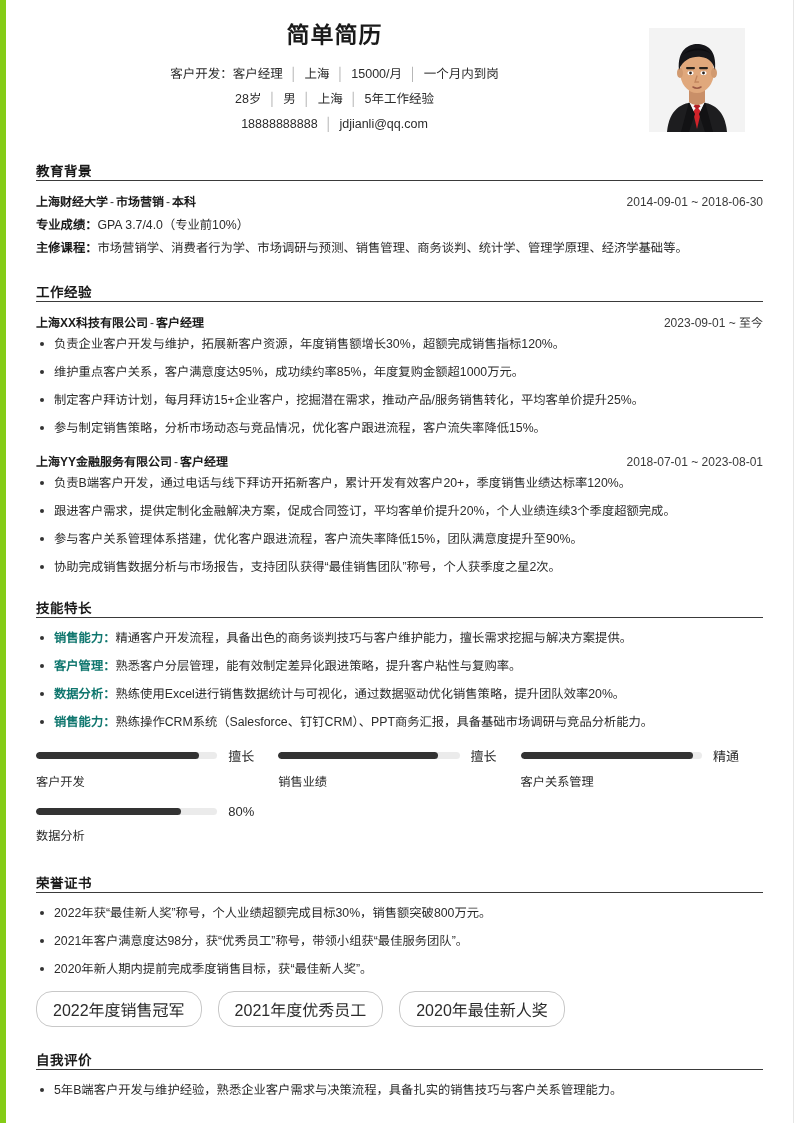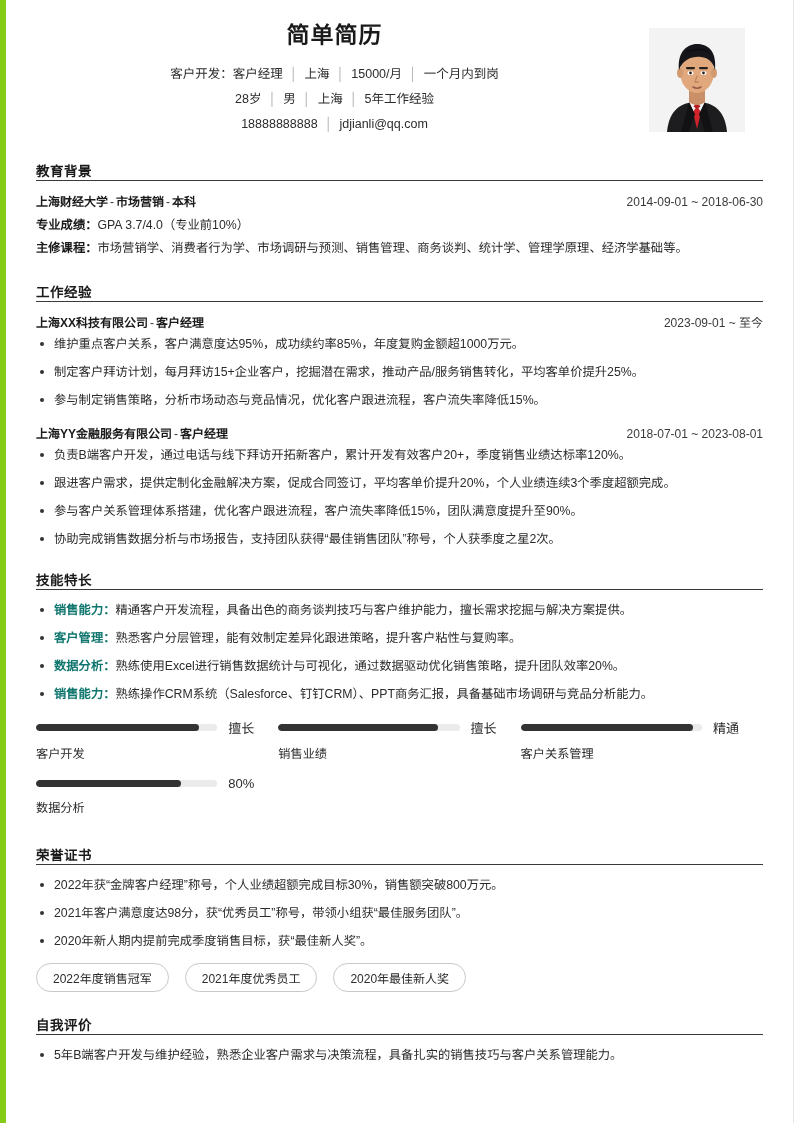--- a/index.html
+++ b/index.html
@@ -181,21 +181,21 @@
   
   .tags {
     display: flex;
     flex-wrap: wrap;
     margin-top: 12px;
   }
   .tag {
     border: 1px solid #c8c8c8;
     border-radius: 16px;
     padding: 5px 16px;
-    font-size: 12px;
+    font-size: 16px;
     color: #2b2b2b;
     margin-right: 16px;
     margin-bottom: 8px;
     background: #ffffff;
     white-space: nowrap;
   }
 </style>
 </head>
 <body>
 
@@ -273,20 +273,21 @@
 
     <div class="section">
       <div class="section-title" style="border-bottom-color: rgb(58, 58, 58);">工作经验</div>
 
       <div class="entry" style="margin-bottom:14px;">
         <div class="entry-head">
           <div class="entry-left"><span class="entry-org">上海XX科技有限公司</span><span class="entry-dash">-</span><span class="entry-role">客户经理</span></div>
           <div class="entry-date">2023-09-01 ~ 至今</div>
         </div>
         <ul class="bullets">
+          <li>负责企业客户开发与维护，拓展新客户资源，年度销售额增长30%，超额完成销售指标120%。</li>
           <li>维护重点客户关系，客户满意度达95%，成功续约率85%，年度复购金额超1000万元。</li>
           <li>制定客户拜访计划，每月拜访15+企业客户，挖掘潜在需求，推动产品/服务销售转化，平均客单价提升25%。</li>
           <li>参与制定销售策略，分析市场动态与竞品情况，优化客户跟进流程，客户流失率降低15%。</li>
         </ul>
       </div>
 
       <div class="entry">
         <div class="entry-head">
           <div class="entry-left"><span class="entry-org">上海YY金融服务有限公司</span><span class="entry-dash">-</span><span class="entry-role">客户经理</span></div>
           <div class="entry-date">2018-07-01 ~ 2023-08-01</div>
@@ -350,21 +351,21 @@
           </div>
           <div class="bar-name">数据分析</div>
         </div>
       </div>
     </div>
 
     <div class="section" style="margin-top:14px;">
       <div class="section-title" style="border-bottom-color: rgb(58, 58, 58);">荣誉证书</div>
 
       <ul class="bullets">
-        <li>2022年获“金牌客户经理”称号，个人业绩超额完成目标30%，销售额突破800万元。</li>
+        <li>2022年获“最佳新人奖”称号，个人业绩超额完成目标30%，销售额突破800万元。</li>
         <li>2021年客户满意度达98分，获“优秀员工”称号，带领小组获“最佳服务团队”。</li>
         <li>2020年新人期内提前完成季度销售目标，获“最佳新人奖”。</li>
       </ul>
 
       <div class="tags">
         <div class="tag" style="border-color: rgb(200, 200, 200);">2022年度销售冠军</div>
         <div class="tag" style="border-color: rgb(200, 200, 200);">2021年度优秀员工</div>
         <div class="tag" style="border-color: rgb(200, 200, 200);">2020年最佳新人奖</div>
       </div>
     </div>

